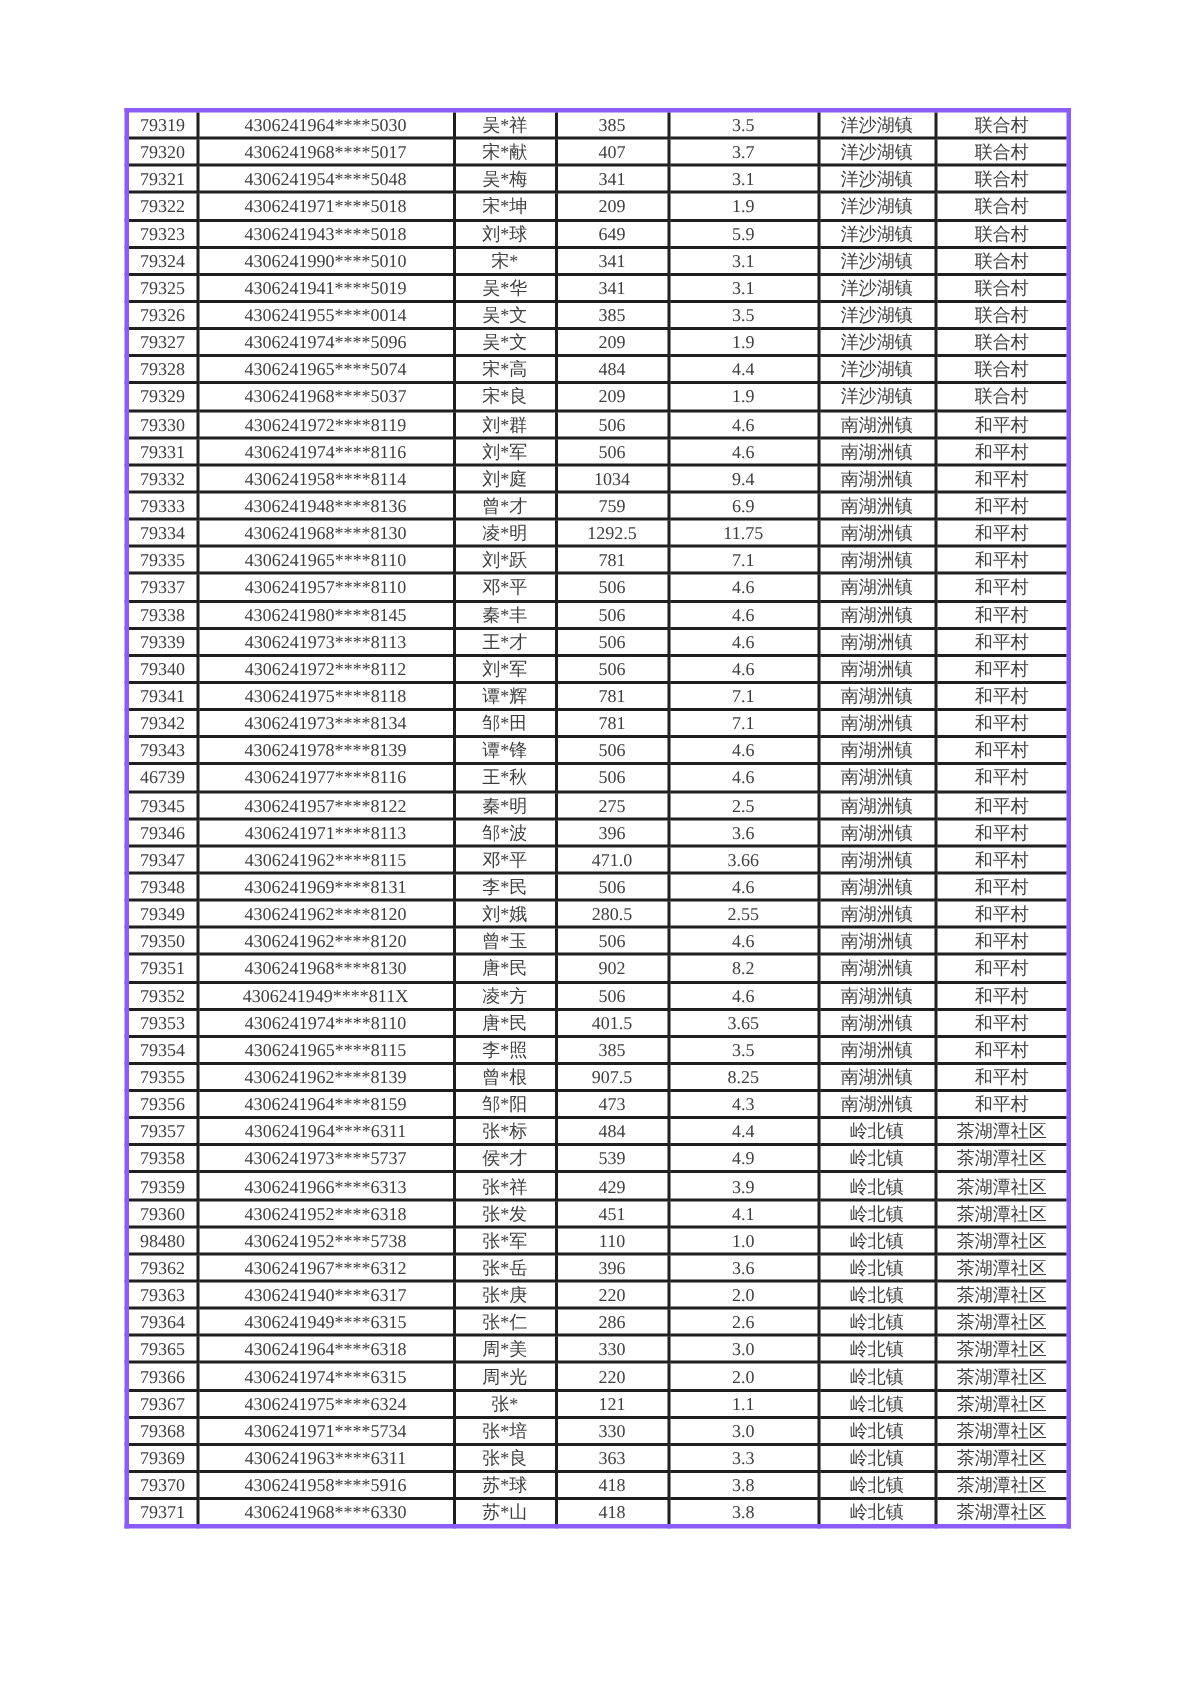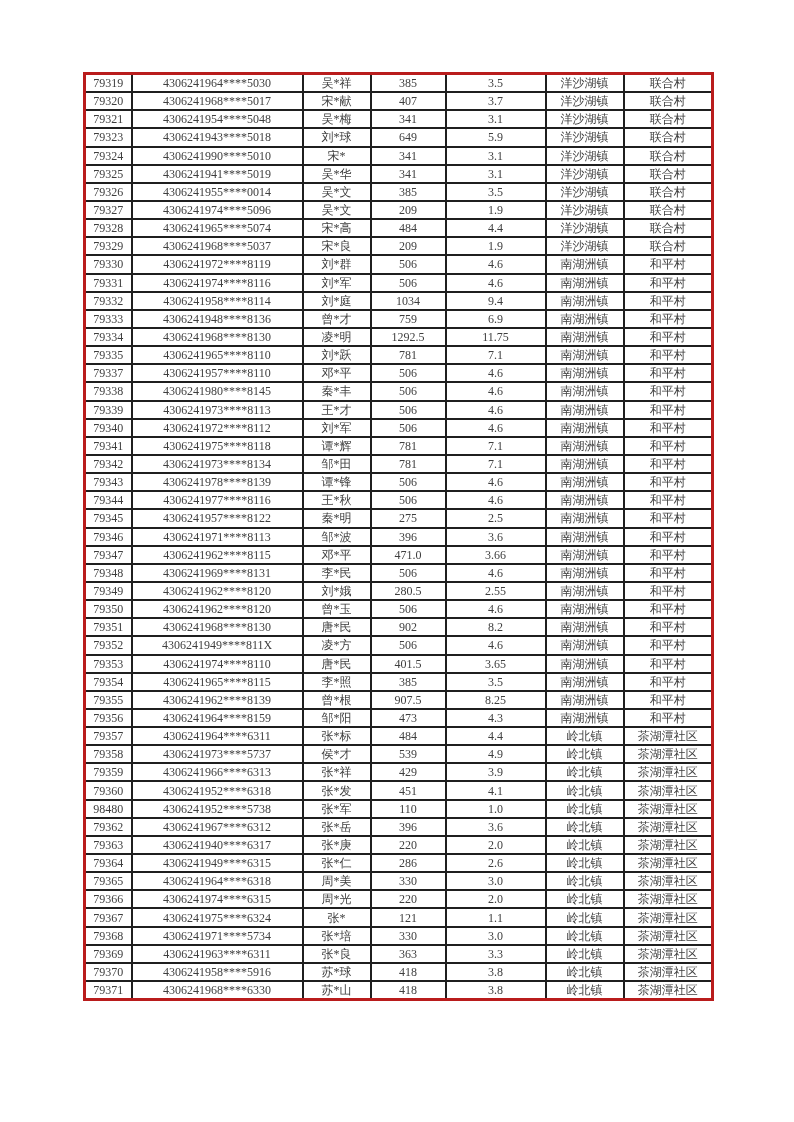--- a/index.html
+++ b/index.html
@@ -17,21 +17,21 @@
   table.data-table {
     position: absolute;
     left: 83px;
     top: 72px;
     width: 628px;
     border-collapse: collapse;
     table-layout: fixed;
     font-family: "Liberation Serif", "DejaVu Serif", serif;
     font-size: 12px;
     color: #3e3e3e;
-    border: 3px solid #b91c1c;
+    border: 3px solid #8b5cf6;
   }
   table.data-table td {
     border: 2px solid #1f1f1f;
     height: 16.15px;
     line-height: 16px;
     text-align: center;
     vertical-align: middle;
     padding: 0;
     overflow: hidden;
     white-space: nowrap;
@@ -81,20 +81,29 @@
         <tr>
           <td>79321</td>
           <td>4306241954****5048</td>
           <td>吴*梅</td>
           <td>341</td>
           <td>3.1</td>
           <td>洋沙湖镇</td>
           <td>联合村</td>
         </tr>
         <tr>
+          <td>79322</td>
+          <td>4306241971****5018</td>
+          <td>宋*坤</td>
+          <td>209</td>
+          <td>1.9</td>
+          <td>洋沙湖镇</td>
+          <td>联合村</td>
+        </tr>
+        <tr>
           <td>79323</td>
           <td>4306241943****5018</td>
           <td>刘*球</td>
           <td>649</td>
           <td>5.9</td>
           <td>洋沙湖镇</td>
           <td>联合村</td>
         </tr>
         <tr>
           <td>79324</td>
@@ -261,21 +270,21 @@
         <tr>
           <td>79343</td>
           <td>4306241978****8139</td>
           <td>谭*锋</td>
           <td>506</td>
           <td>4.6</td>
           <td>南湖洲镇</td>
           <td>和平村</td>
         </tr>
         <tr>
-          <td>79344</td>
+          <td>46739</td>
           <td>4306241977****8116</td>
           <td>王*秋</td>
           <td>506</td>
           <td>4.6</td>
           <td>南湖洲镇</td>
           <td>和平村</td>
         </tr>
         <tr>
           <td>79345</td>
           <td>4306241957****8122</td>

